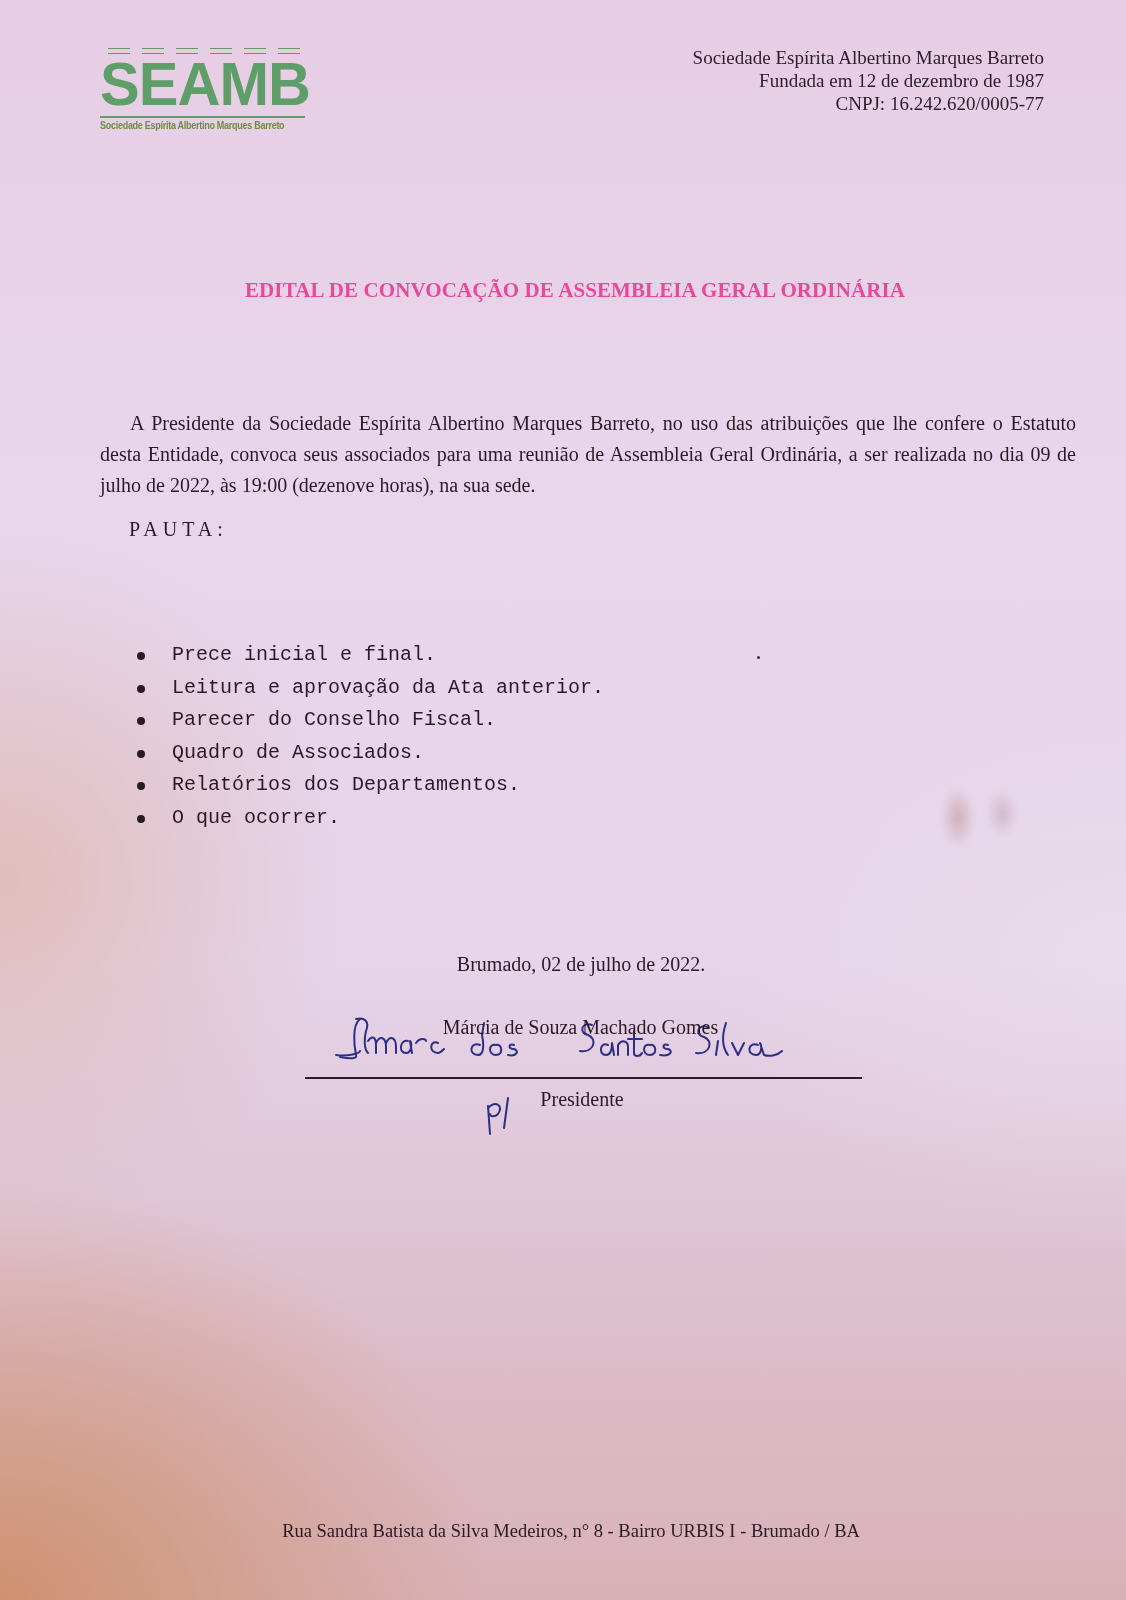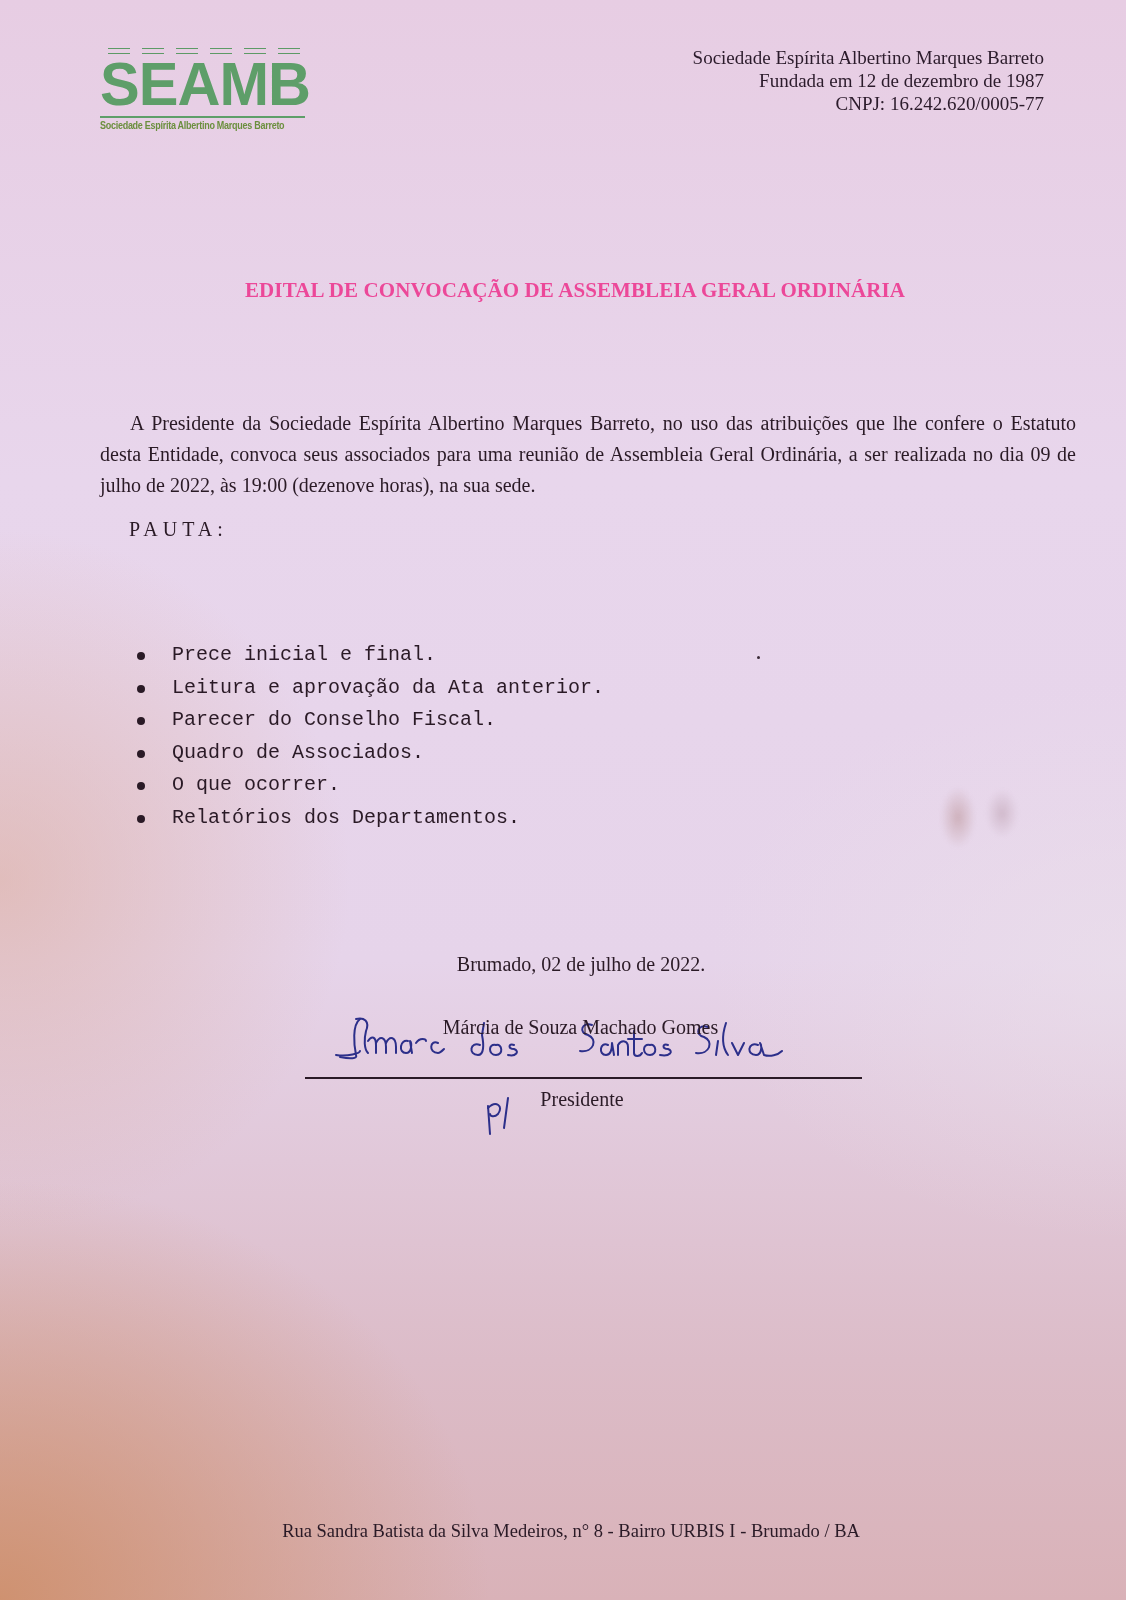--- a/index.html
+++ b/index.html
@@ -271,22 +271,22 @@
 
   <p class="body-para">A Presidente da Sociedade Espírita Albertino Marques Barreto, no uso das atribuições que lhe confere o Estatuto desta Entidade, convoca seus associados para uma reunião de Assembleia Geral Ordinária, a ser realizada no dia 09 de julho de 2022, às 19:00 (dezenove horas), na sua sede.</p>
 
   <div class="pauta-label">PAUTA:</div>
 
   <ul class="pauta-list">
     <li><span class="bullet"></span><span>Prece inicial e final.</span></li>
     <li><span class="bullet"></span><span>Leitura e aprovação da Ata anterior.</span></li>
     <li><span class="bullet"></span><span>Parecer do Conselho Fiscal.</span></li>
     <li><span class="bullet"></span><span>Quadro de Associados.</span></li>
+    <li><span class="bullet"></span><span>Relatórios dos Departamentos.</span></li>
     <li><span class="bullet"></span><span>O que ocorrer.</span></li>
-    <li><span class="bullet"></span><span>Relatórios dos Departamentos.</span></li>
   </ul>
 
   <div class="dot-mark"></div>
   <div class="stain"></div>
 
   <div class="date-line">Brumado, 02 de julho de 2022.</div>
 
   <div class="signature-area">
     <svg class="signature-svg" width="460" height="60" viewBox="0 0 460 60">
       <g fill="none" stroke="#2c2f8a" stroke-width="2" stroke-linecap="round" stroke-linejoin="round">

